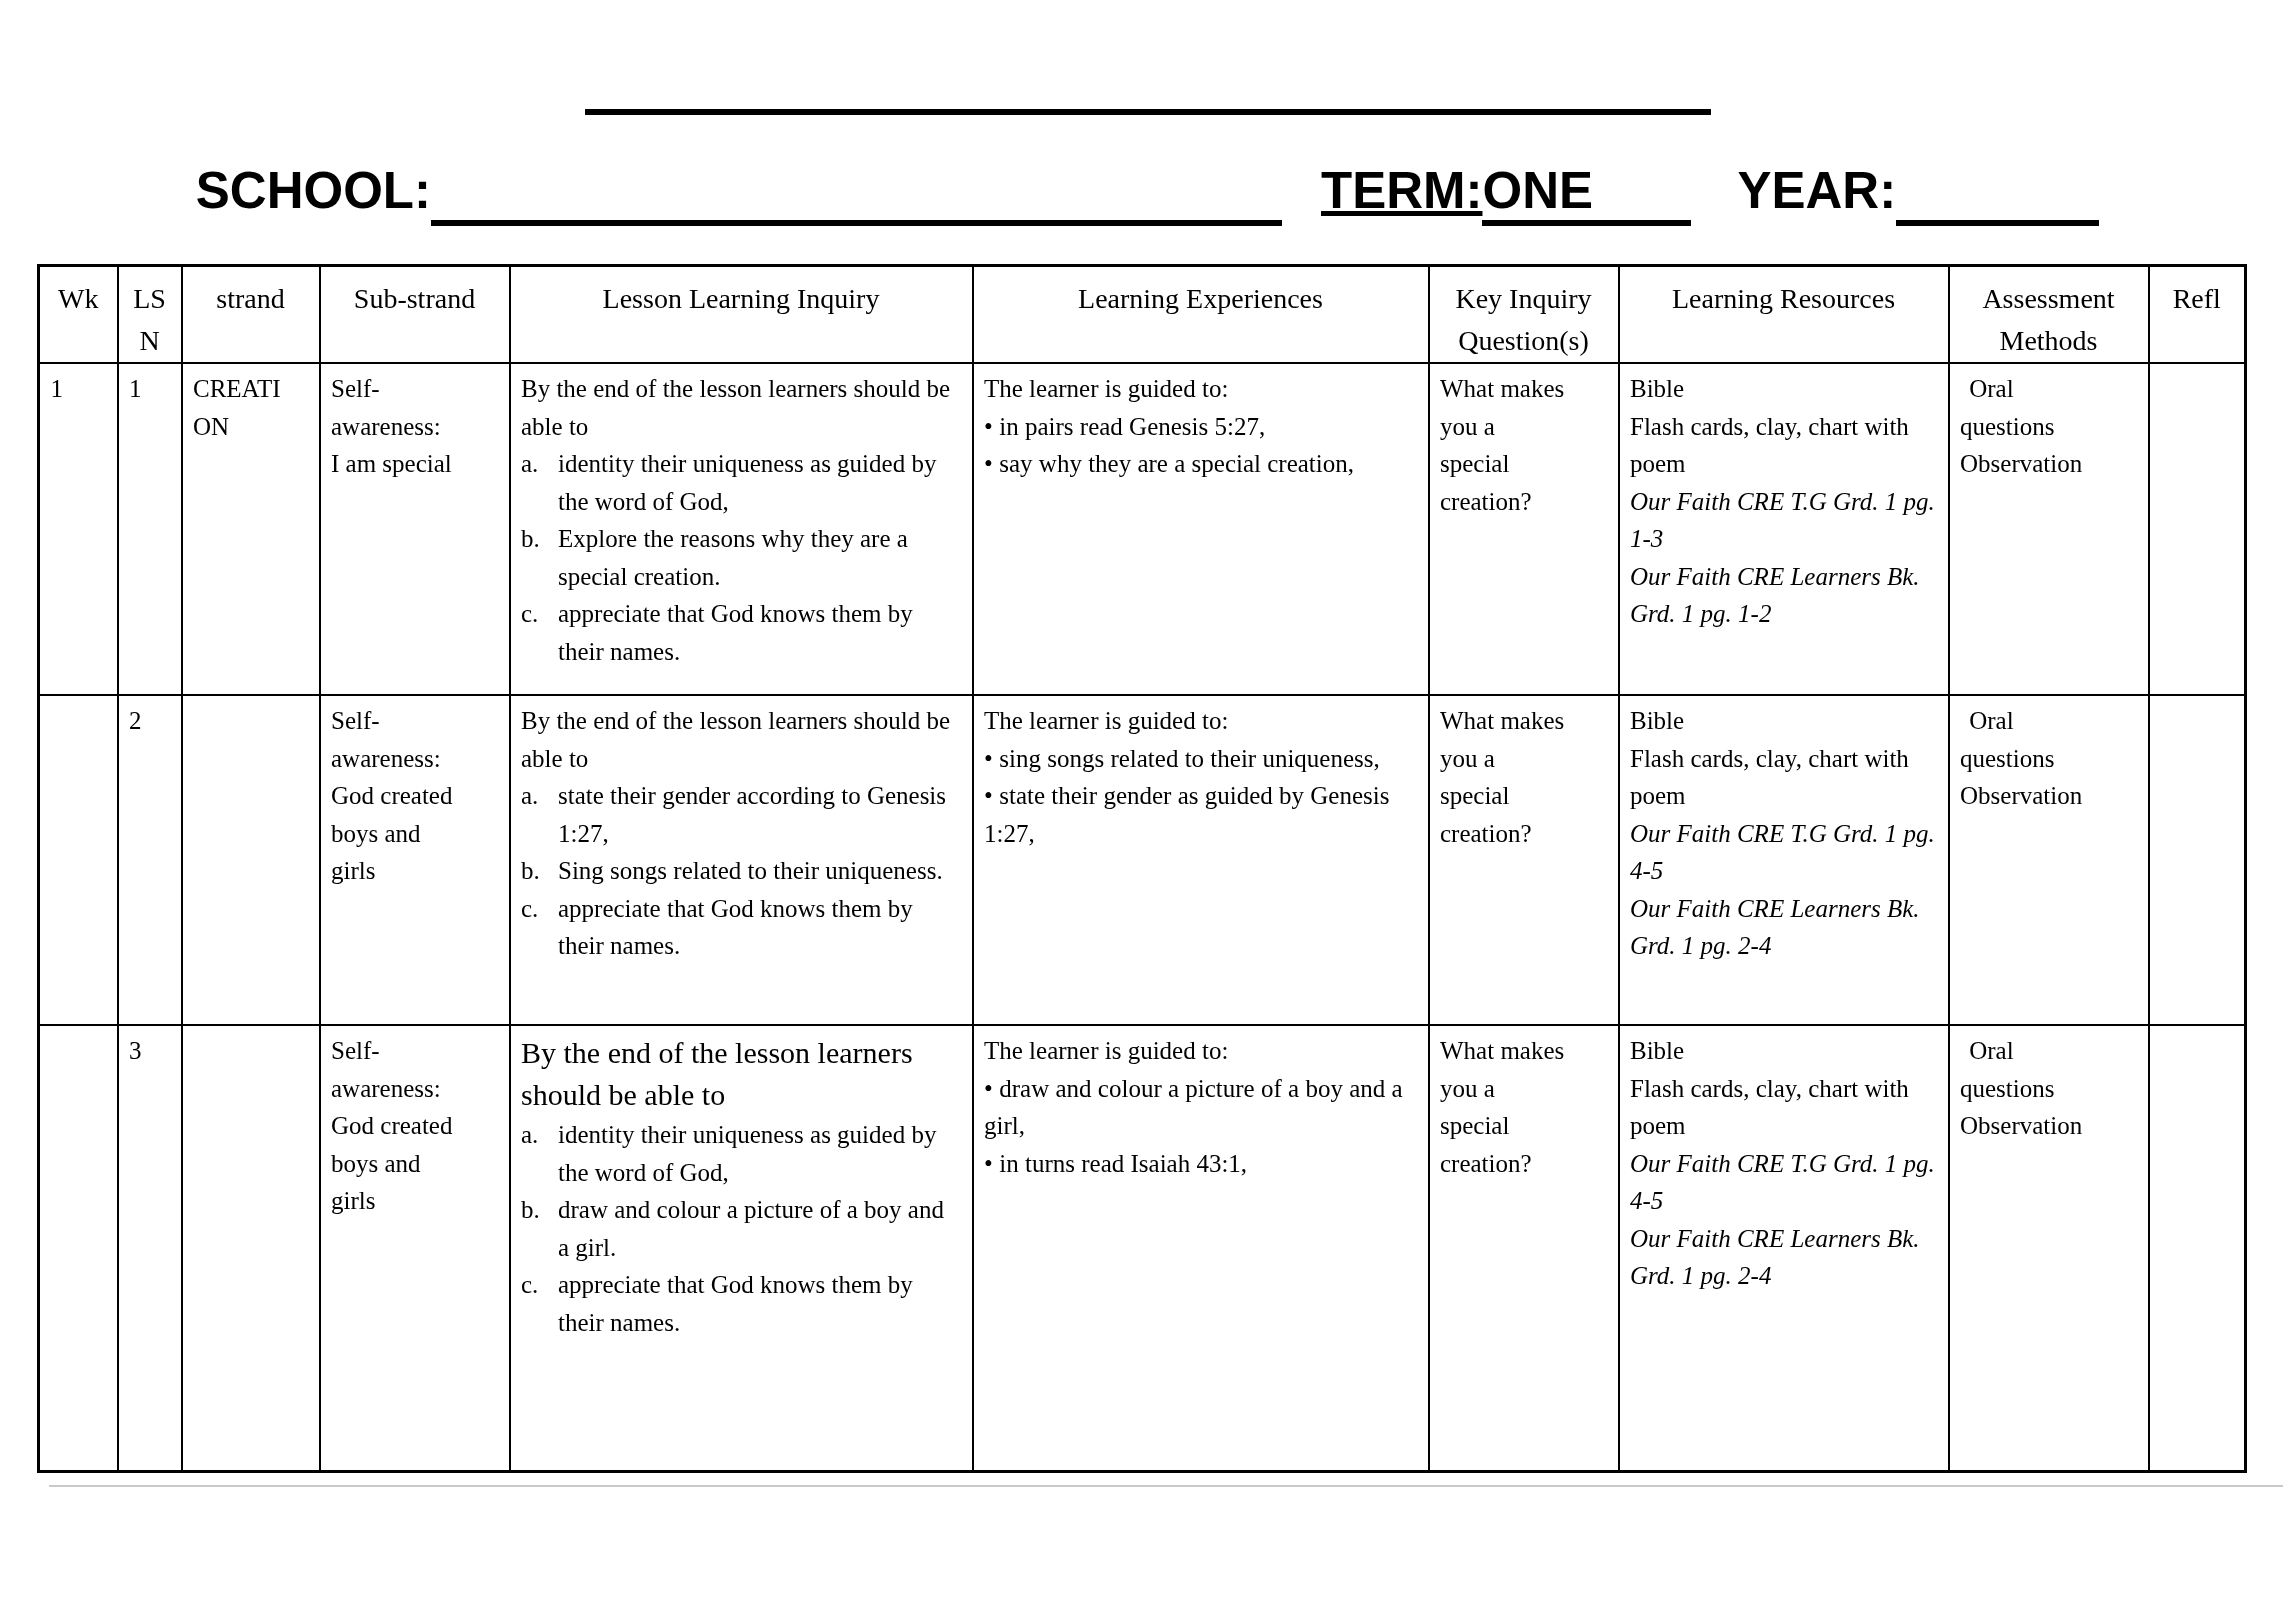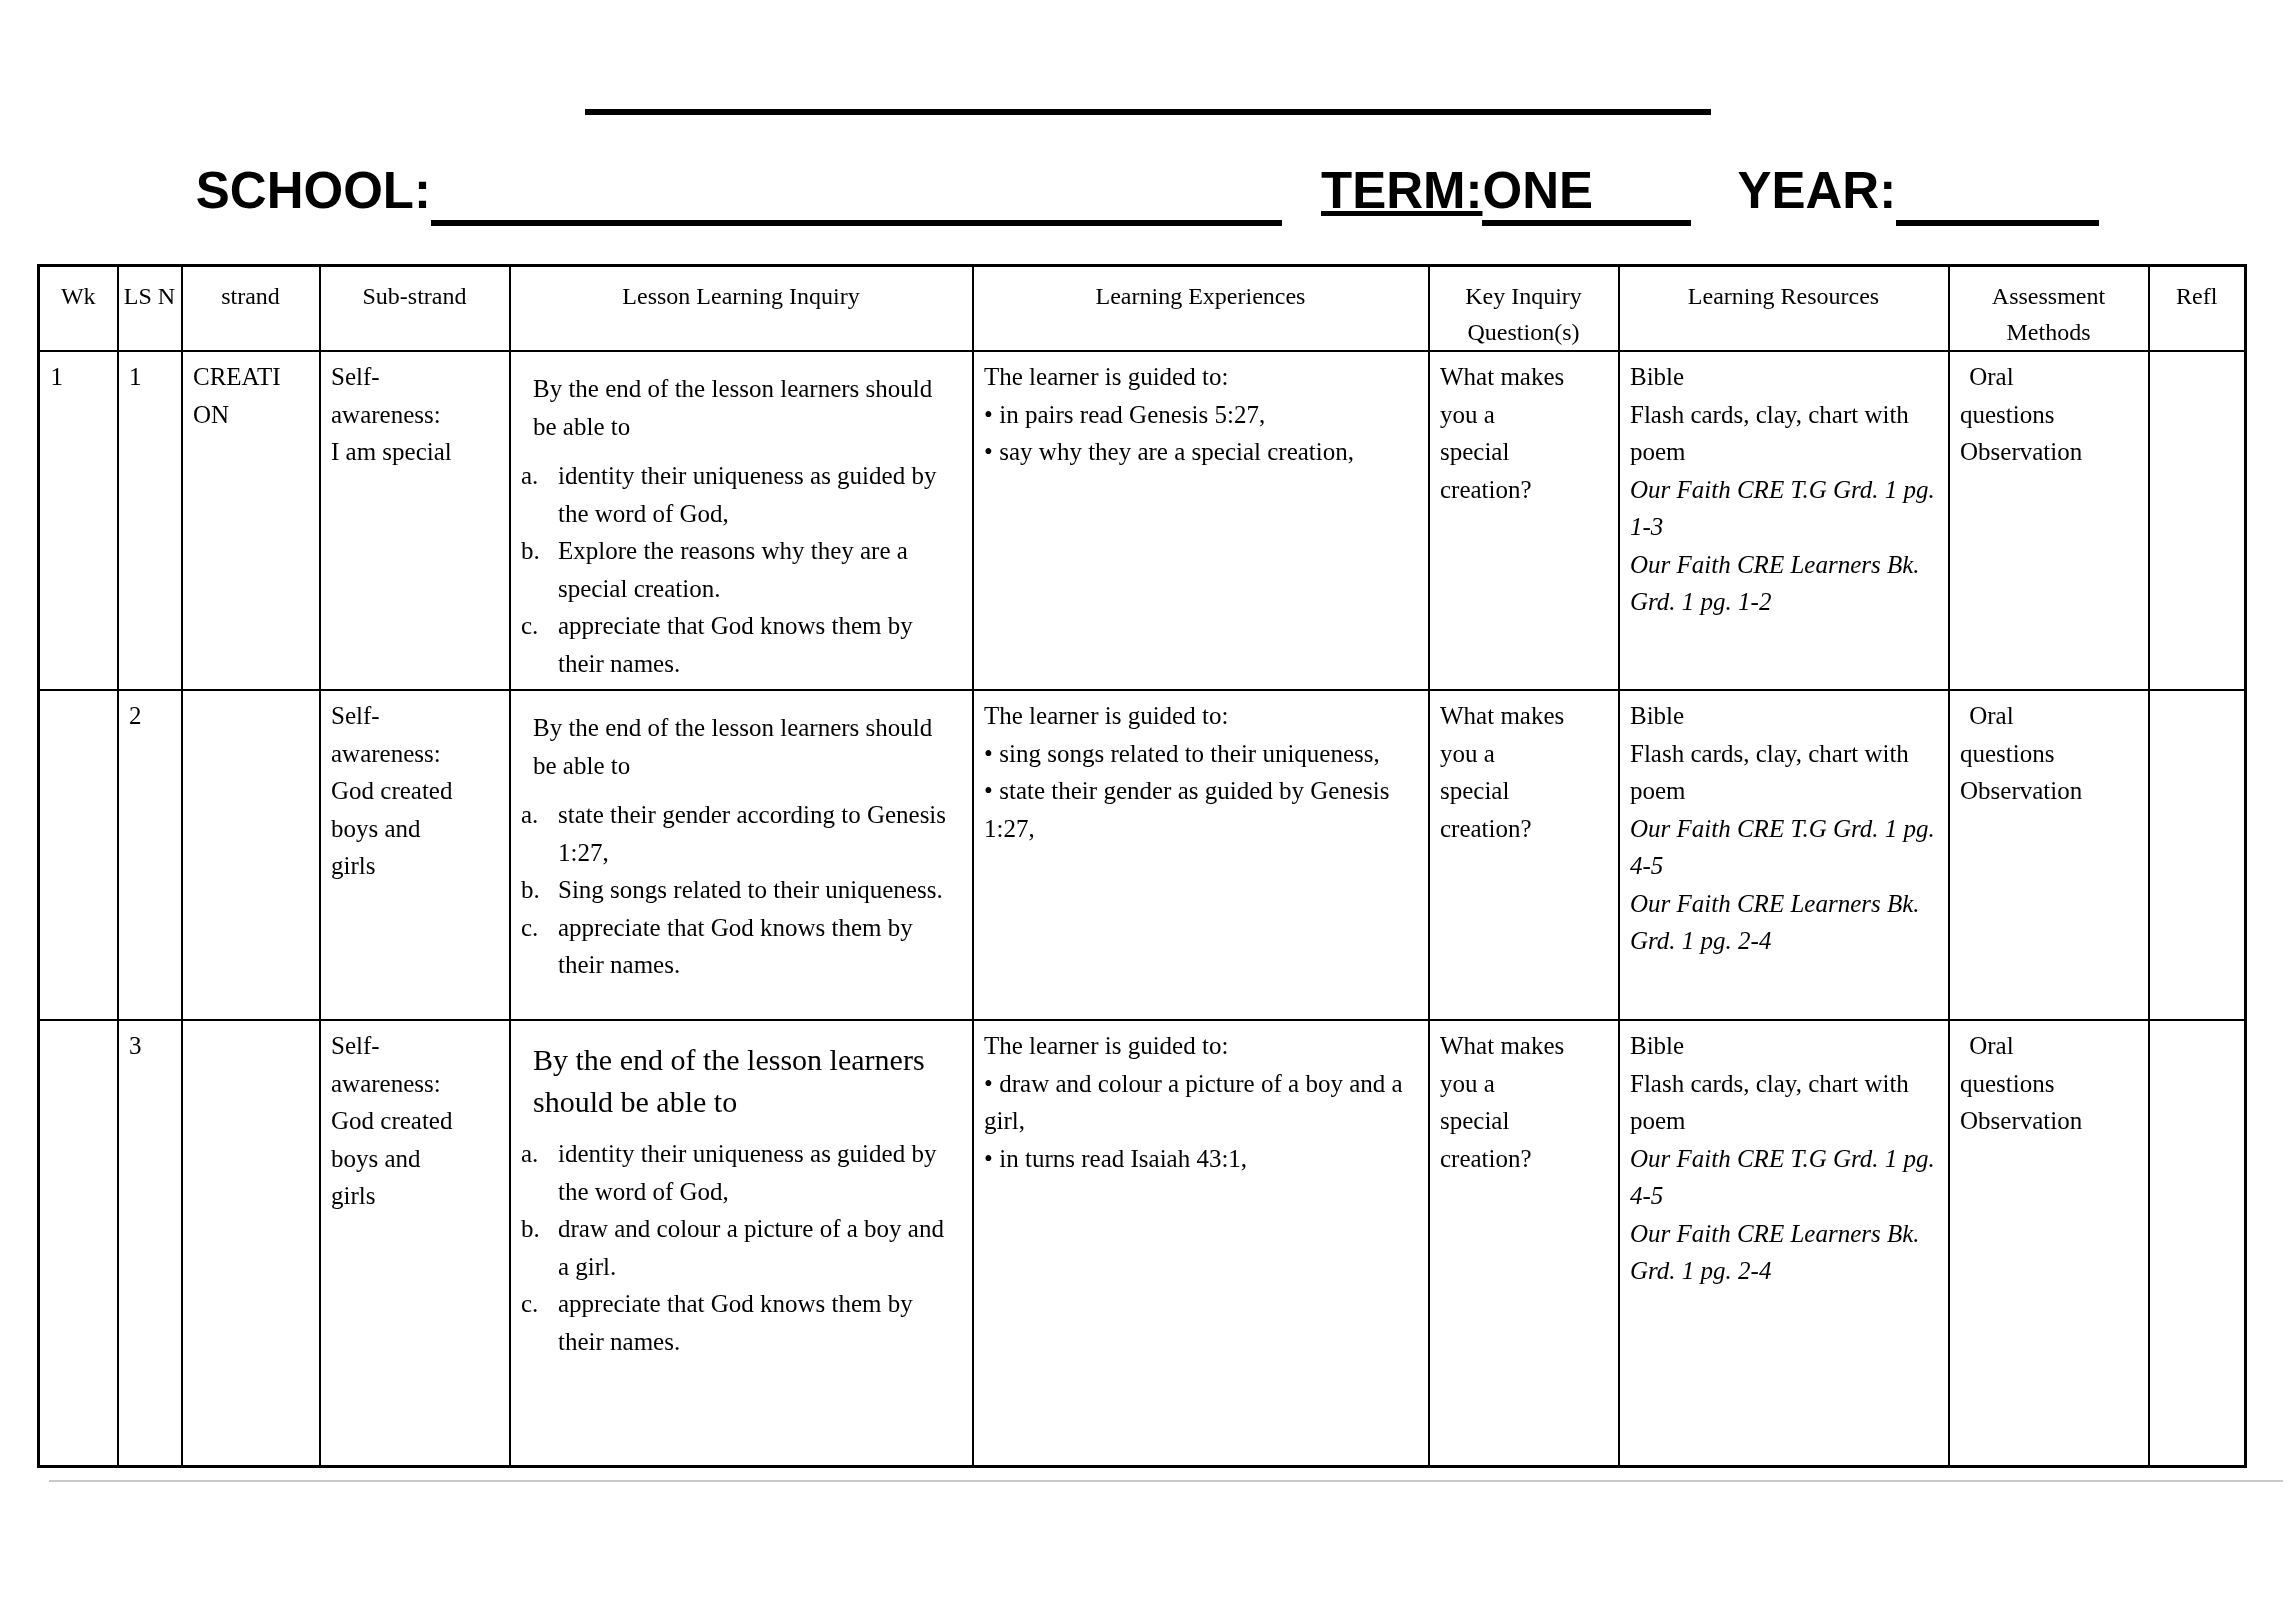--- a/index.html
+++ b/index.html
@@ -16,27 +16,27 @@
   .teacher-fill{width:1126px;}
   .school-fill{width:851px;}
   .term-label{margin-left:39px;text-decoration:underline;}
   .term-underfill{width:209px;text-align:left;}
   .year-label{margin-left:46px;}
   .year-fill{width:203px;}
 
   
   table.scheme{border-collapse:collapse;table-layout:fixed;margin:38px 0 0 37px;border:3.3px solid #000;}
   .scheme th,.scheme td{border:2px solid #000;box-sizing:border-box;vertical-align:top;}
-  .scheme th{font-weight:normal;text-align:center;font-size:24px;line-height:1.5;height:79px;padding:10.5px 3.9px 0 3.9px;}
+  .scheme th{font-weight:normal;text-align:center;font-size:28px;line-height:1.5;height:79px;padding:10.5px 3.9px 0 3.9px;}
   .scheme td{font-size:25px;line-height:1.5;padding:6.5px 10.5px;text-align:left;}
   tbody tr:nth-of-type(1) td{height:332px;}
   tbody tr:nth-of-type(2) td{height:330px;}
   tbody tr:nth-of-type(3) td{height:447px;}
   .pre{white-space:pre-line;}
-  .oc-intro{margin:12px;}
+  .oc-intro{margin:0;}
   .oc-intro-lg{font-size:30px;line-height:1.4;}
   .oc-item{display:flex;margin:0;}
   .oc-letter{flex:0 0 37px;}
   .oc-text{flex:1;}
   .exp-bullet .bullet{margin-right:6.5px;}
   .res-line{margin:0;white-space:pre-wrap;}
   .res-line.it{font-style:italic;}
   td.assess{text-indent:9.2px;}
 
   

